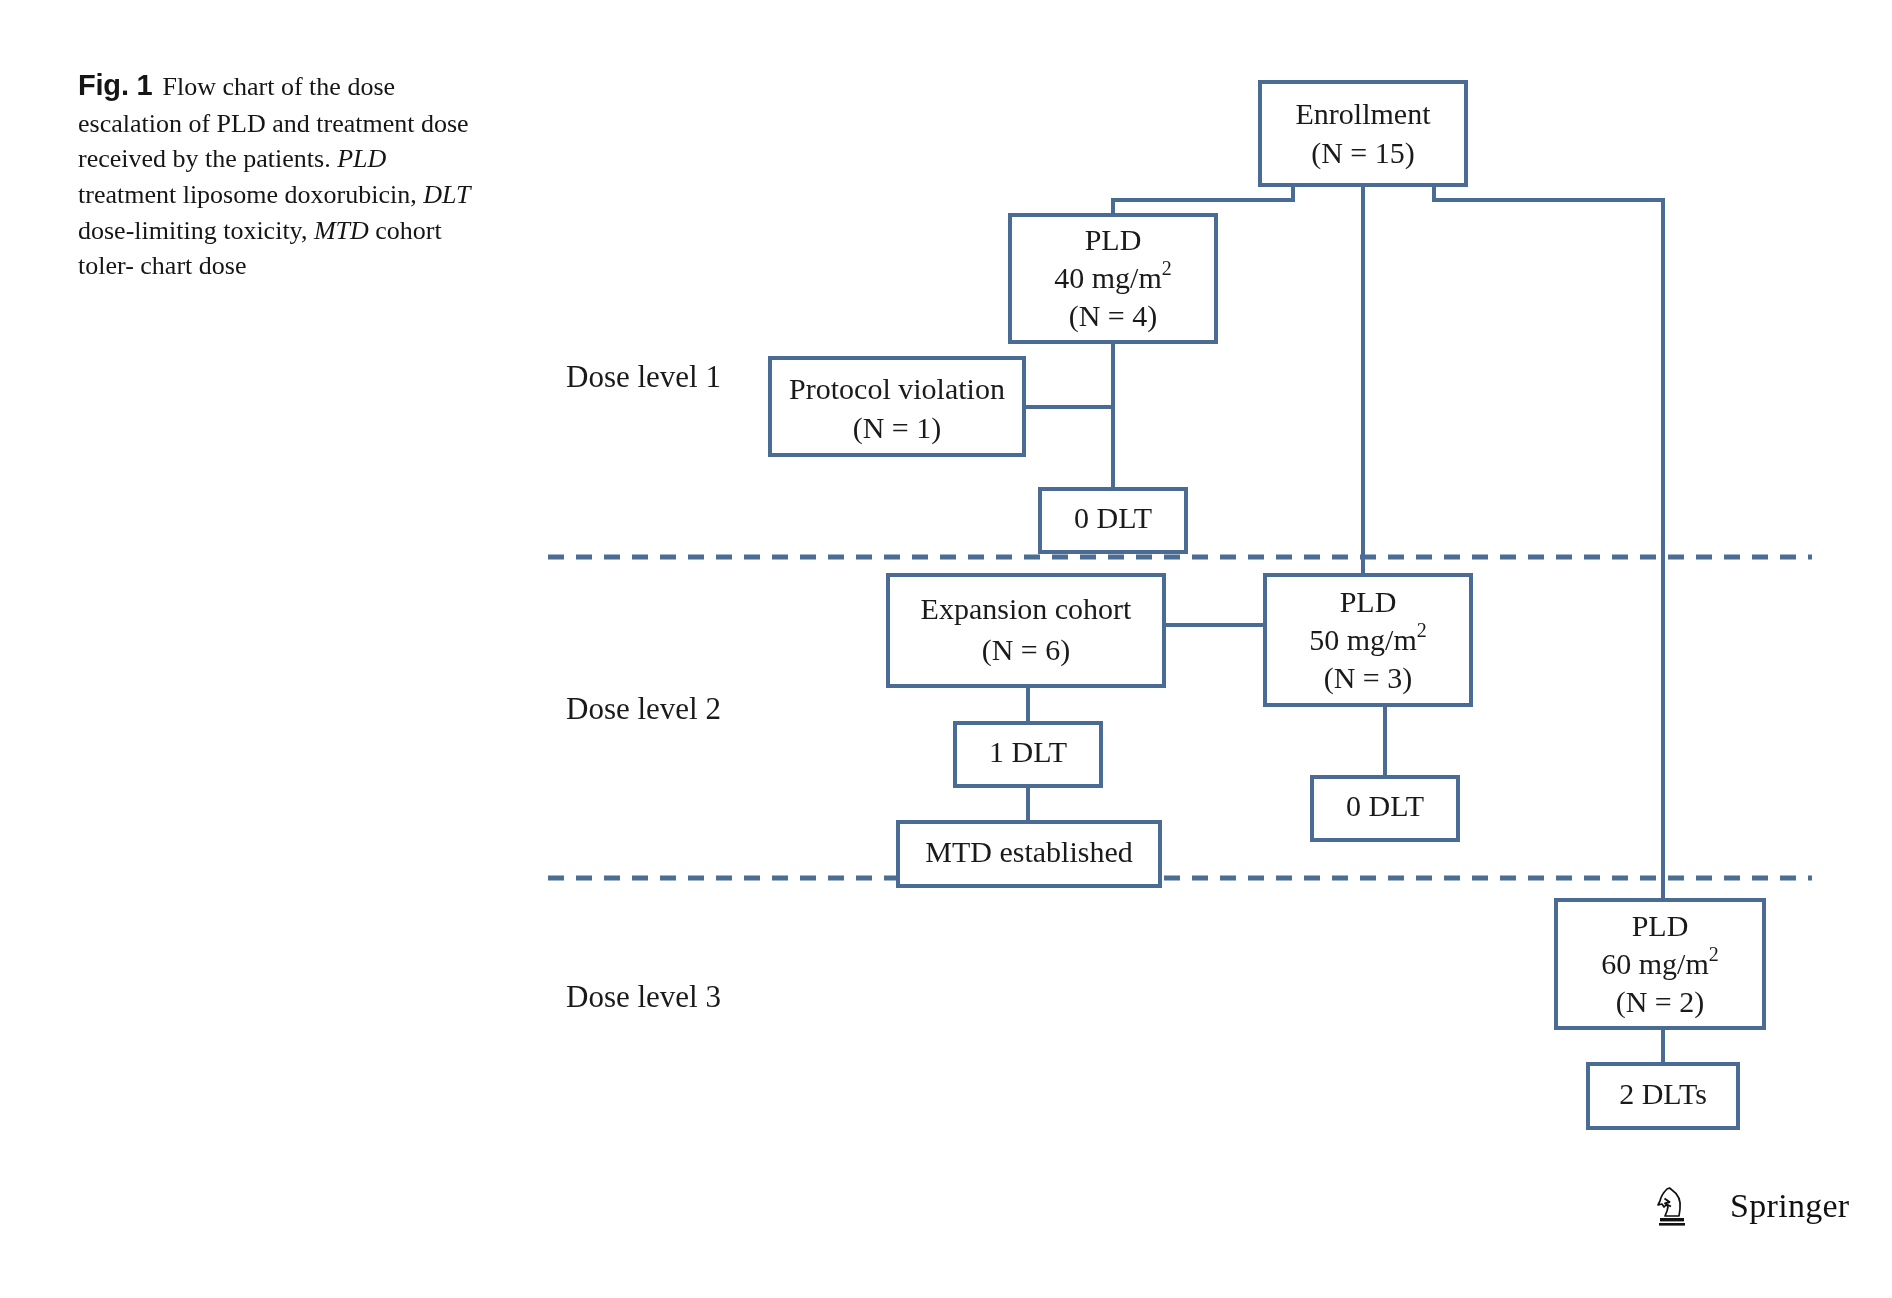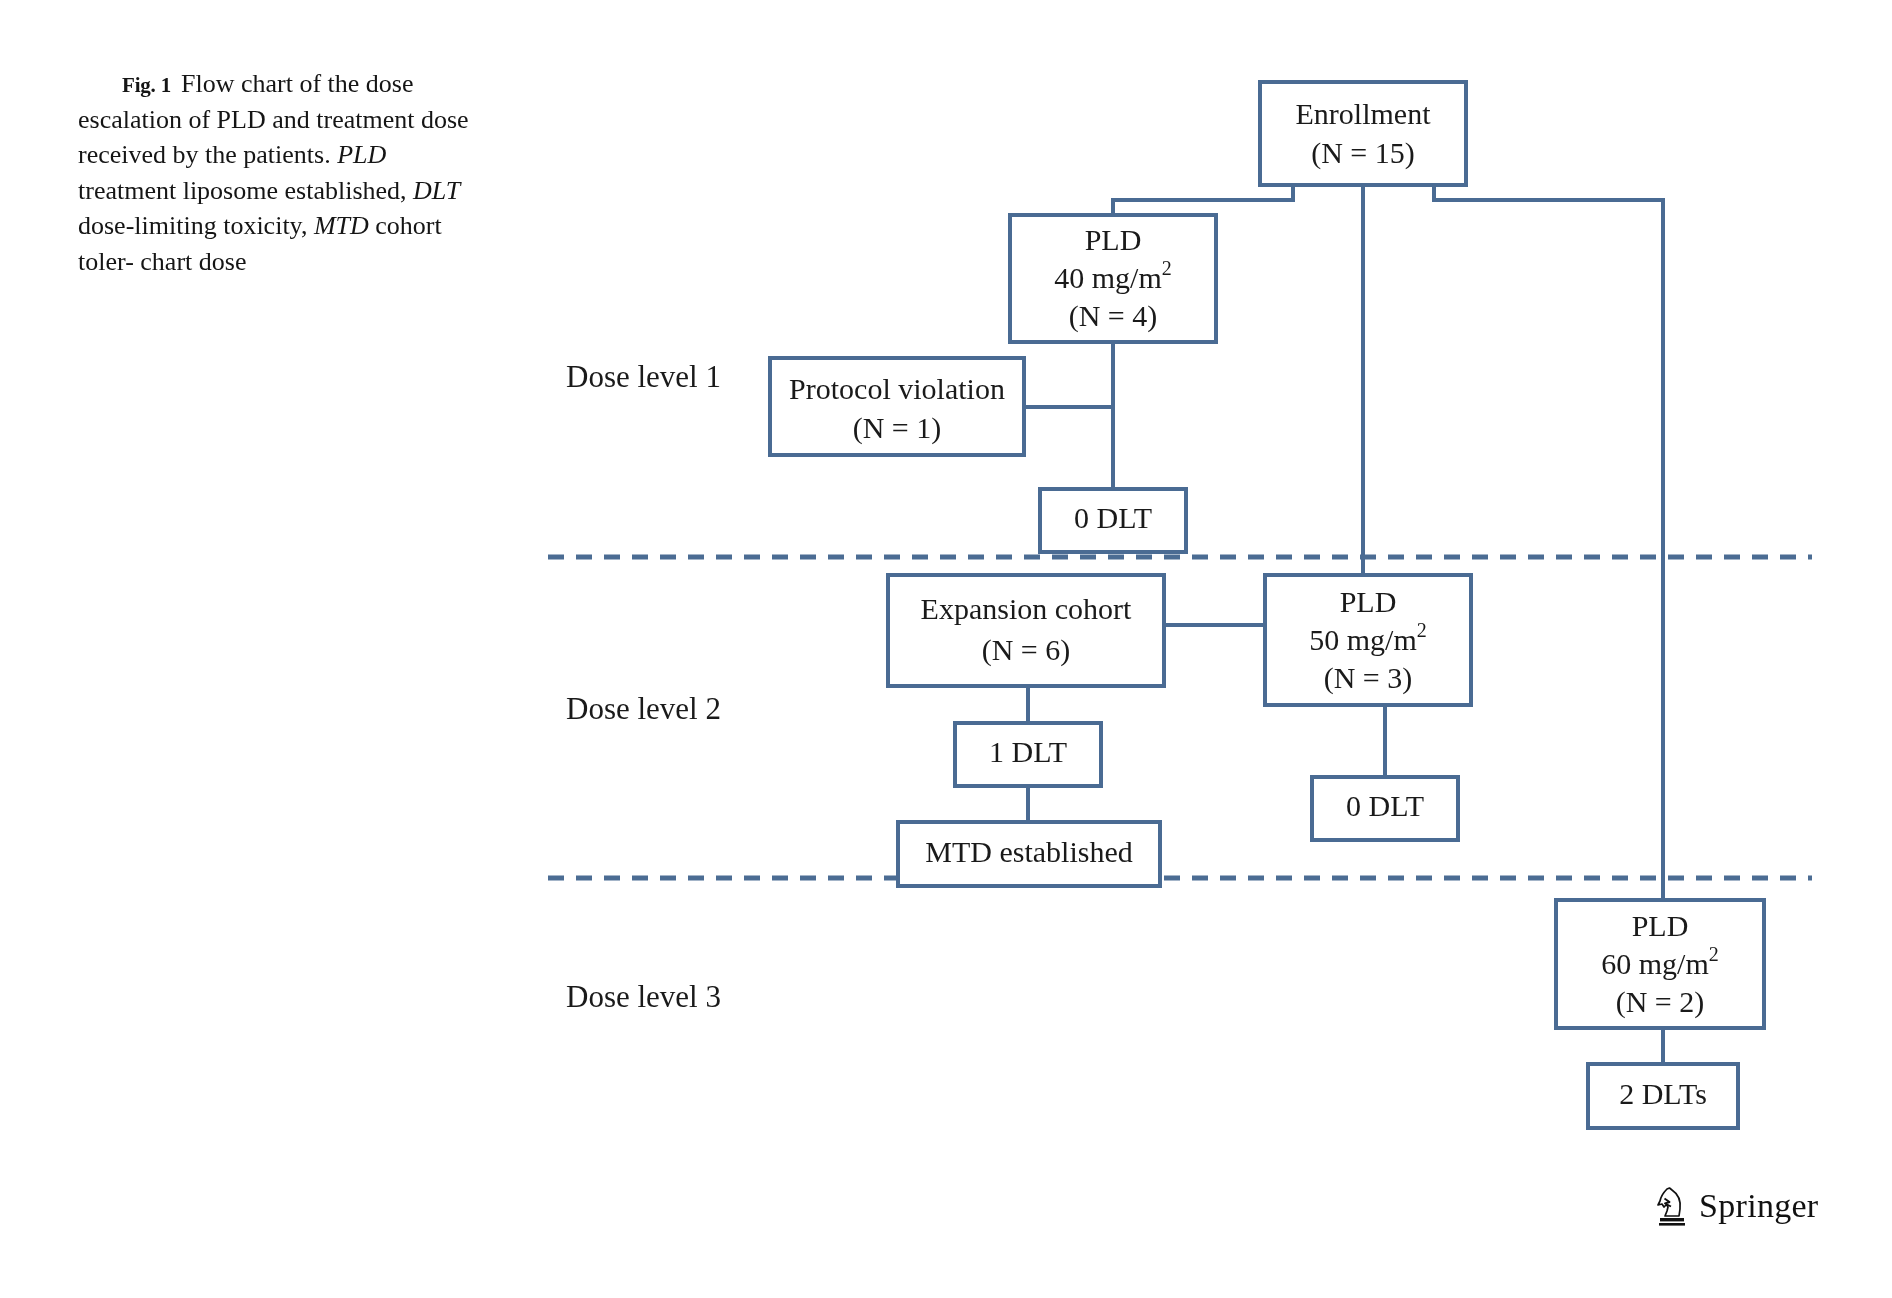--- a/index.html
+++ b/index.html
@@ -22,24 +22,23 @@
     left: 78px;
     top: 66px;
     width: 400px;
     font-size: 26px;
     line-height: 1.37;
     color: #151515;
     font-family: "Liberation Serif", "DejaVu Serif", serif;
   }
   #caption .fig-label {
     font-weight: bold;
-    font-family: Liberation Serif, serif;
-    font-size: 21px;
+    font-family: Liberation Sans, sans-serif;
+    font-size: 29px;
     letter-spacing: -0.2px;
-    margin-left: 44px;
   }
   #caption .ital { font-style: italic; }
   #caption .gap { display: inline-block; width: 10px; }
 
   
   #chart-stage {
     position: absolute;
     left: 0;
     top: 0;
     width: 1892px;
@@ -86,34 +85,35 @@
     top: 1185px;
     display: flex;
     align-items: center;
     gap: 10px;
   }
   #springer-logo .logo-text {
     font-family: "Liberation Serif", "DejaVu Serif", serif;
     font-size: 34px;
     color: #111111;
     letter-spacing: 0.3px;
+    margin-left: 31px;
   }
 </style>
 </head>
 <body>
 
 <div id="page">
 
   <div id="caption">
     <span class="fig-label">Fig. 1</span><span class="gap"></span><span>Flow chart of the dose</span>
     <span>escalation of PLD and treatment</span>
     <span>dose received by the patients.</span>
     <span class="ital">PLD</span>
     <span>treatment liposome</span>
-    <span>established,</span>
+    <span>doxorubicin,</span>
     <span class="ital">DLT</span>
     <span>dose-limiting</span>
     <span>toxicity,</span>
     <span class="ital">MTD</span>
     <span>cohort toler-</span>
     <span>chart dose</span>
   </div>
 
   <div id="chart-stage">
     <svg id="chart-svg" width="1892" height="1298" viewBox="0 0 1892 1298" xmlns="http://www.w3.org/2000/svg">

